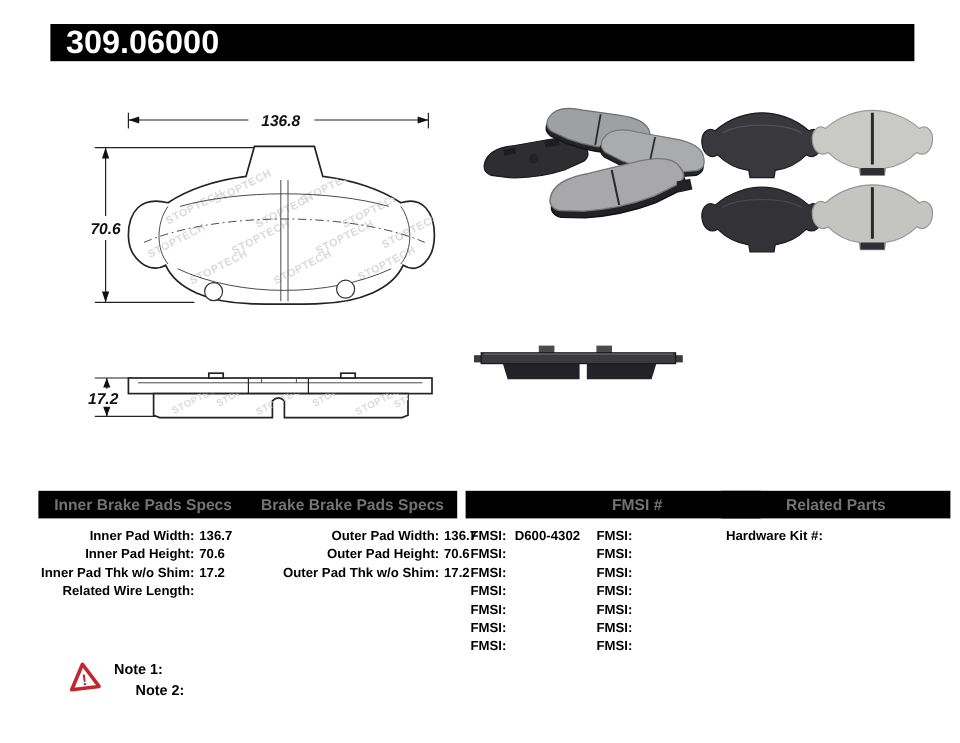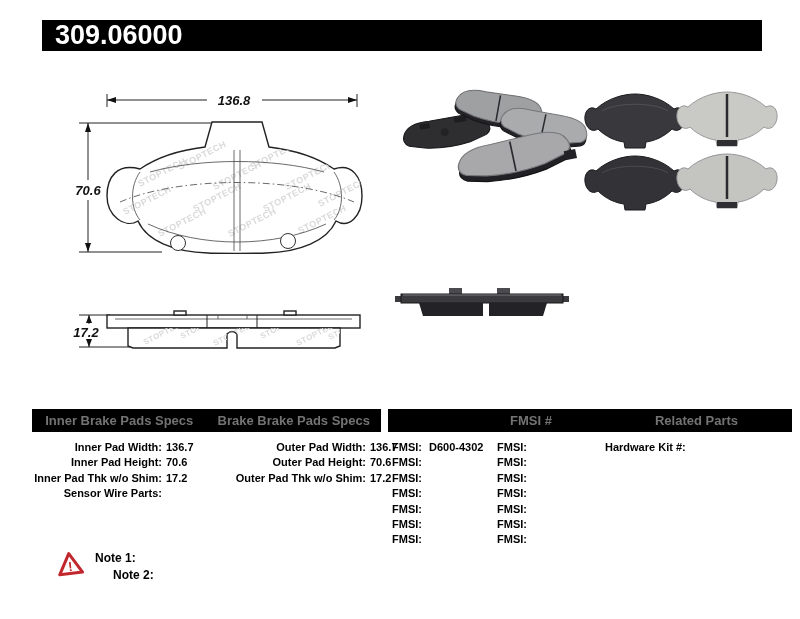--- a/index.html
+++ b/index.html
@@ -206,21 +206,21 @@
     </div>
     <div class="spec-row">
       <span class="sl">Inner Pad Height:</span>
       <span class="sv">70.6</span>
     </div>
     <div class="spec-row">
       <span class="sl">Inner Pad Thk w/o Shim:</span>
       <span class="sv">17.2</span>
     </div>
     <div class="spec-row">
-      <span class="sl">Sensor Wire Parts:</span>
+      <span class="sl">Related Wire Length:</span>
       <span class="sv"></span>
     </div>
   </div>
 
   <div class="abs spec-block" style="left:218px;margin-left:16px;">
     <div class="spec-row">
       <span class="sl">Outer Pad Width:</span>
       <span class="sv">136.7</span>
     </div>
     <div class="spec-row">

